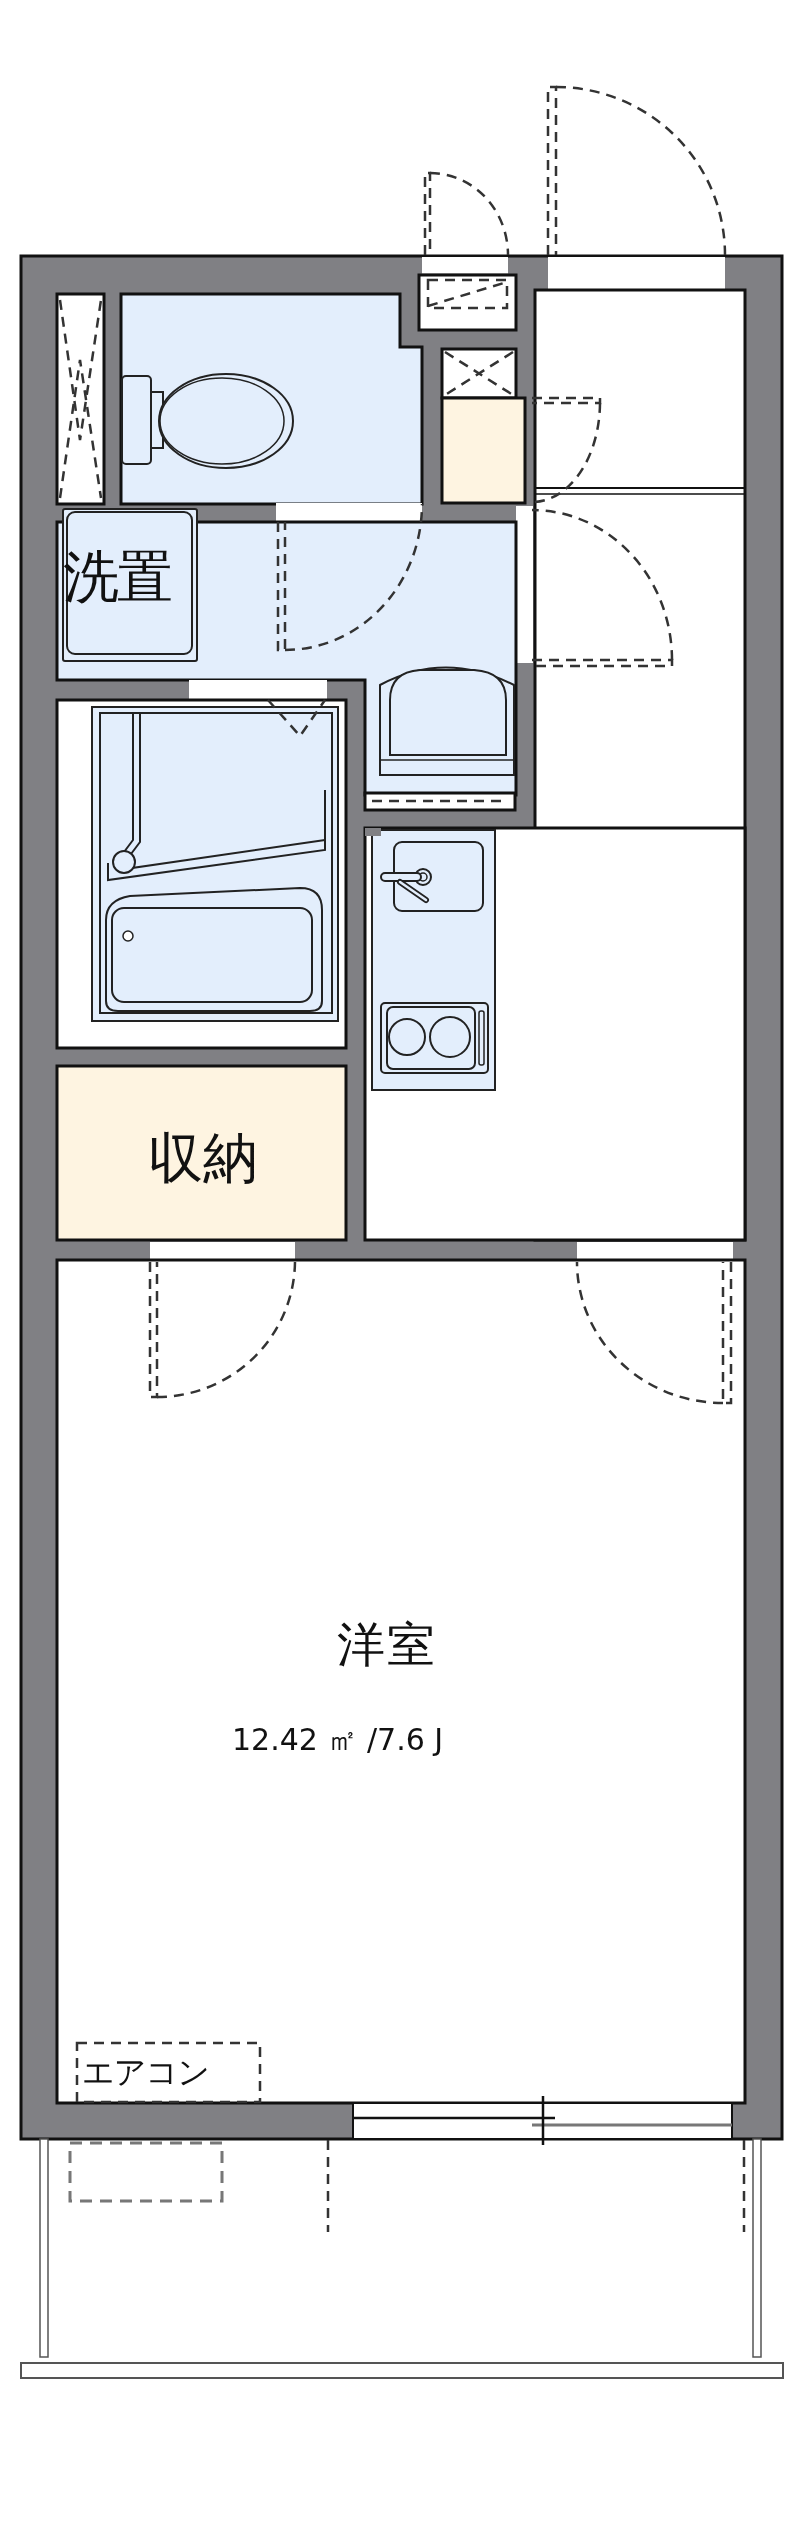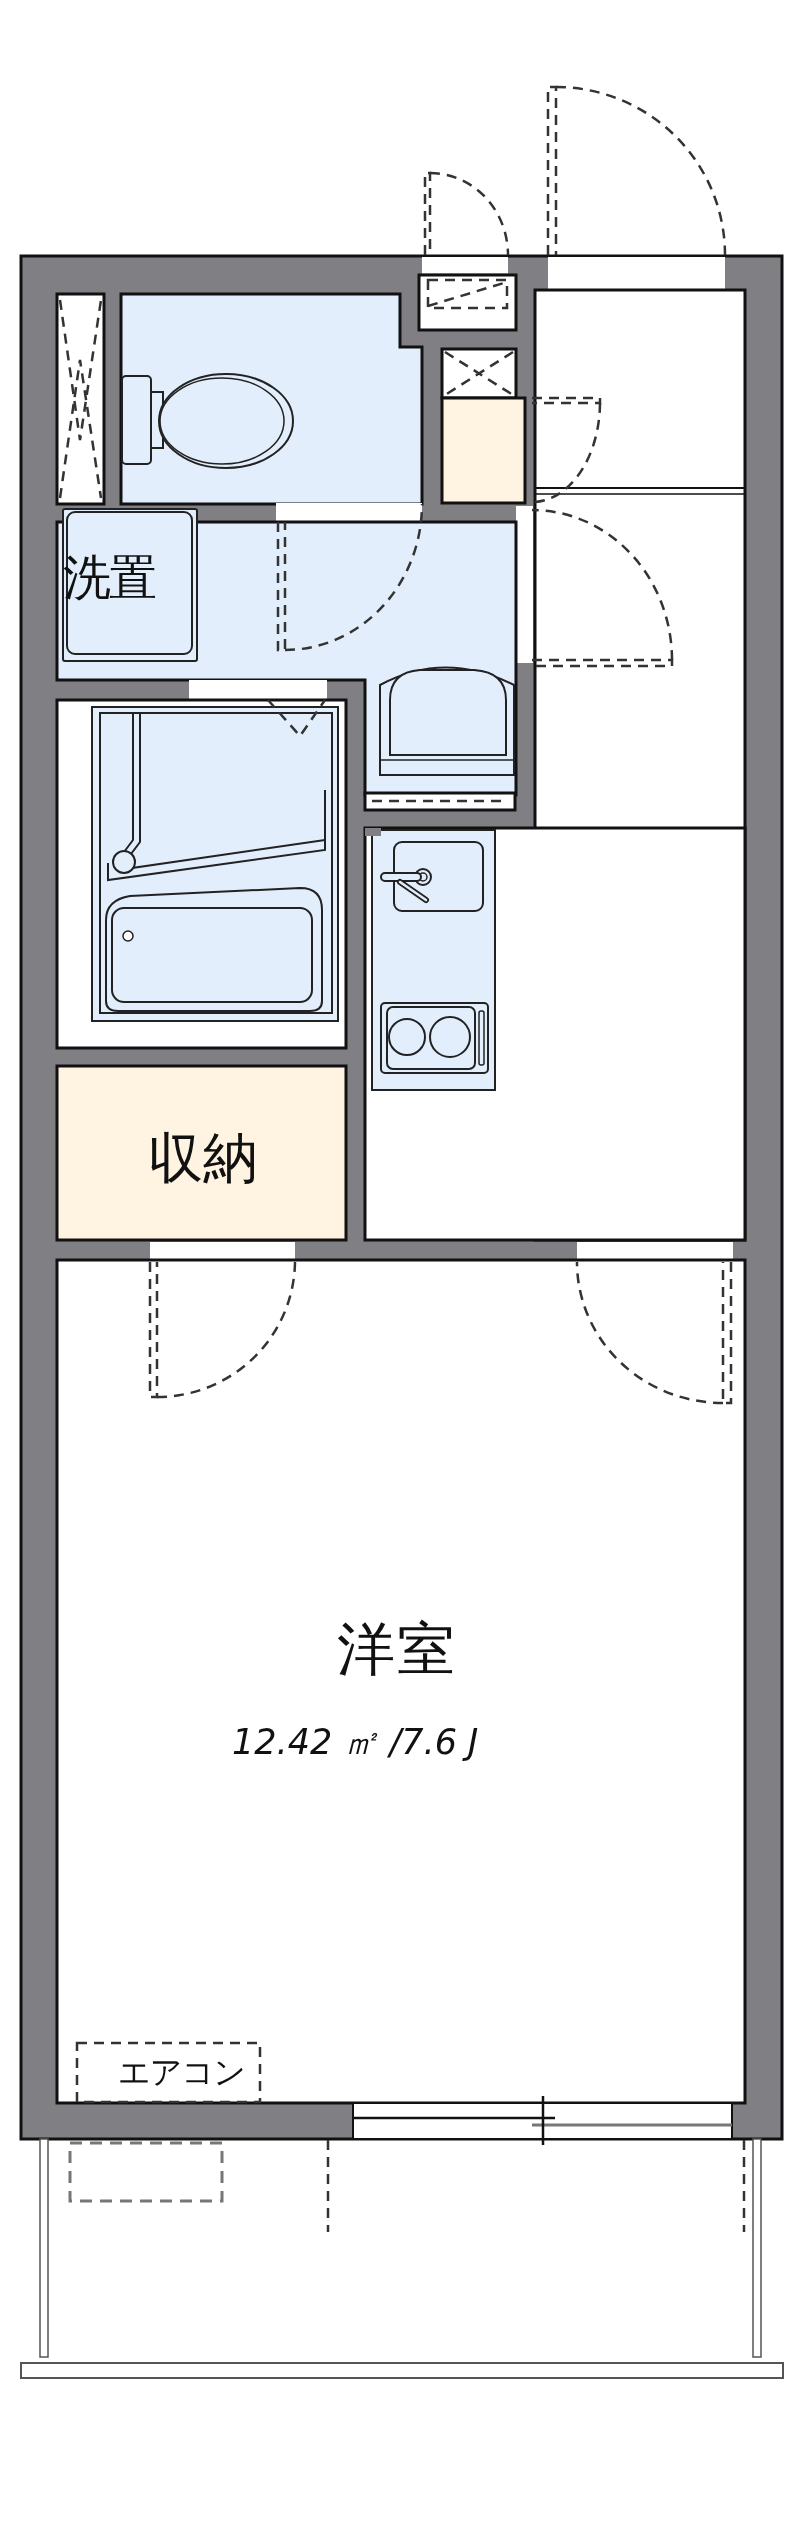--- a/index.html
+++ b/index.html
@@ -1,25 +1,25 @@
 <!DOCTYPE html>
 <html><head>
 <meta charset="utf-8">
 <style>
   html, body { margin: 0; padding: 0; background: #ffffff; }
   body { width: 800px; height: 2527px; position: relative; overflow: hidden;
          font-family: "DejaVu Sans", "Liberation Sans", sans-serif; }
   #plan { position: absolute; left: 0; top: 0; width: 800px; height: 2527px; }
   .label { position: absolute; color: #111; white-space: nowrap; line-height: 1;
            font-family: "DejaVu Sans", "Liberation Sans", sans-serif; }
-  #lbl-wash { left: 63px; top: 553px; font-size: 48px; letter-spacing: -2px; }
+  #lbl-wash { left: 63px; top: 553px; font-size: 56px; letter-spacing: -2px; font-family: Liberation Mono, monospace; }
   #lbl-storage { left: 148px; top: 1131px; font-size: 55px; }
-  #lbl-room { left: 337px; top: 1620px; font-size: 58px; letter-spacing: 2px; }
-  #lbl-area { left: 232px; top: 1725px; font-size: 35px; font-style: italic; }
-  #lbl-aircon { left: 82px; top: 2056px; font-size: 32px; letter-spacing: -1px; margin-left: 36px; }
+  #lbl-room { left: 337px; top: 1620px; font-size: 48px; letter-spacing: 2px; }
+  #lbl-area { left: 232px; top: 1725px; font-size: 30px; }
+  #lbl-aircon { left: 82px; top: 2056px; font-size: 32px; letter-spacing: -1px; }
 </style>
 </head>
 <body>
 
 <svg id="plan" width="800" height="2527" viewBox="0 0 800 2527" xmlns="http://www.w3.org/2000/svg">
   <defs>
     <style>
       .wall { fill: #808084; stroke: #111; stroke-width: 3; }
       .wet { fill: #e3eefc; stroke: #111; stroke-width: 3; }
       .store { fill: #fef4e1; stroke: #111; stroke-width: 3; }

